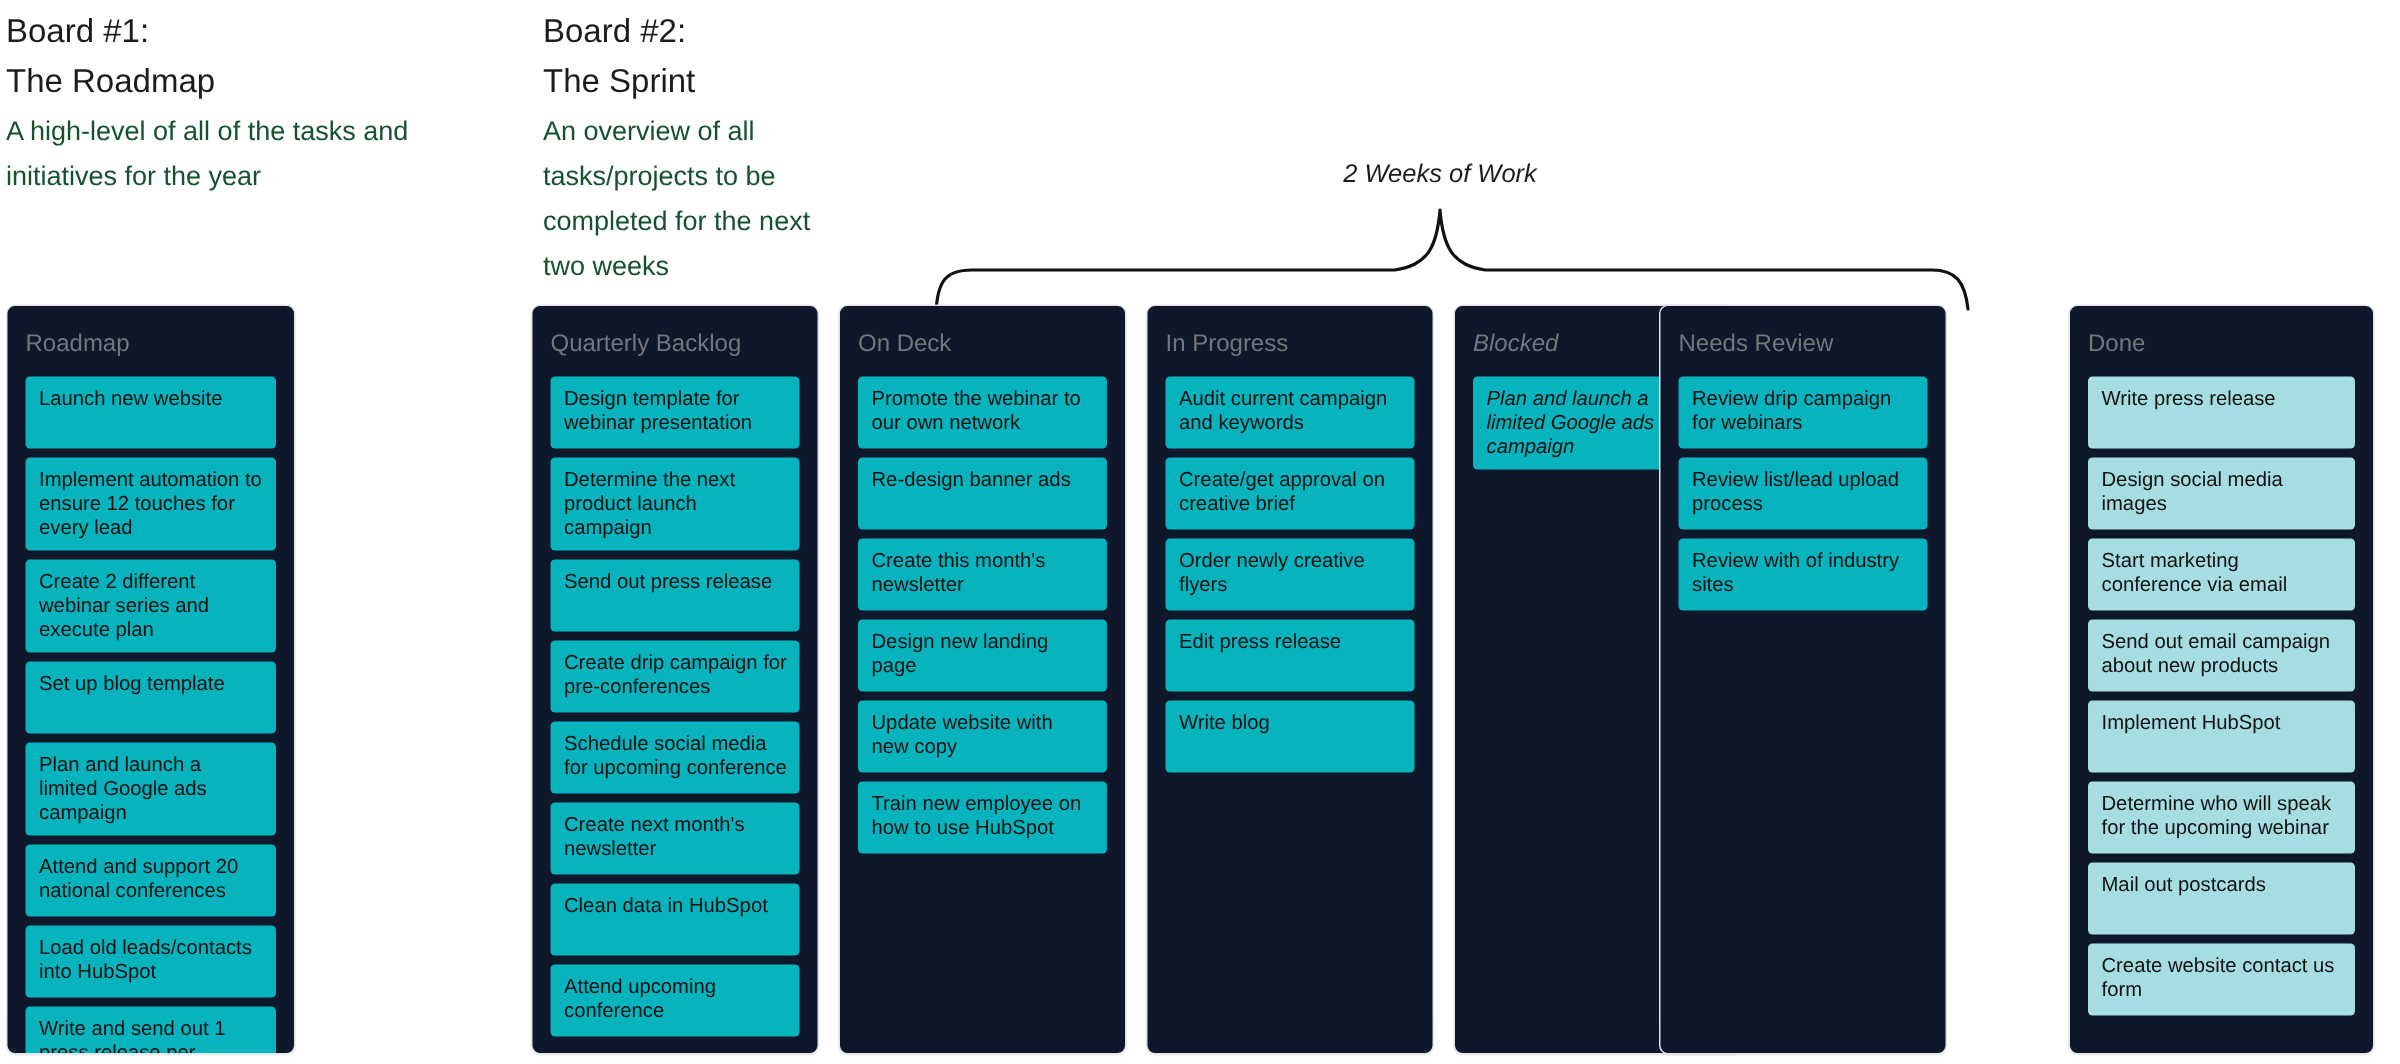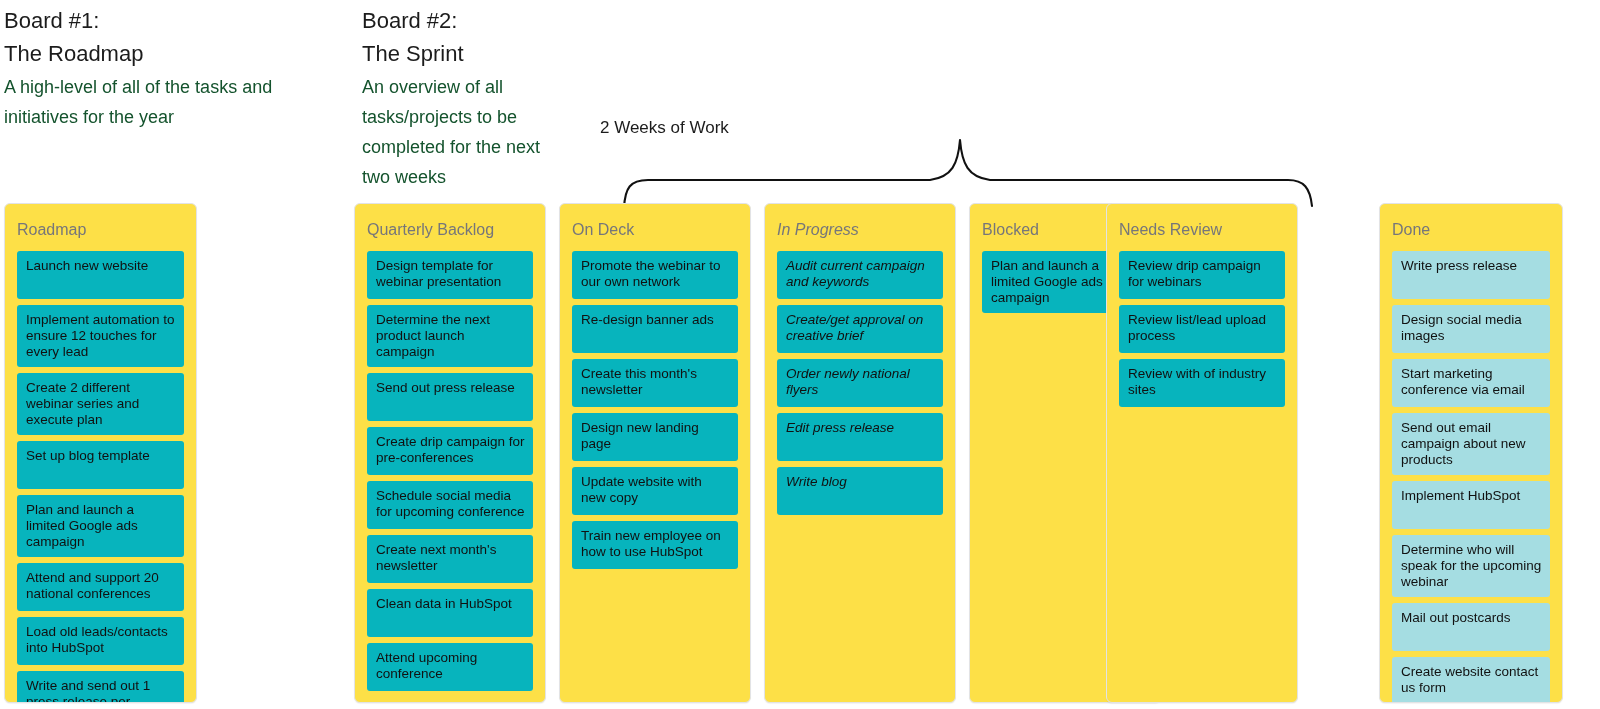--- a/index.html
+++ b/index.html
@@ -45,39 +45,41 @@
     position: absolute;
     left: 600px;
     top: 105px;
     width: 720px;
     height: 105px;
     pointer-events: none;
   }
   #brace-label {
     position: absolute;
     left: 0;
-    top: 12px;
+    top: 0;
     width: 720px;
+    text-align: center;
     font-size: 17px;
     line-height: 22px;
     color: #1c1c1c;
+    font-style: italic;
   }
   #brace-svg {
     position: absolute;
     left: 0;
     top: 25px;
   }
 
   
   .column {
     position: absolute;
     top: 203px;
     width: 192px;
     height: 500px;
-    background: #fde047;
+    background: #0f172a;
     border: 1px solid #e2e3e5;
     border-radius: 6px;
     box-sizing: border-box;
     padding: 0 12px;
     overflow: hidden;
     box-shadow: 0 1px 1px rgba(0,0,0,0.05);
   }
   .column-header {
     font-size: 16px;
     line-height: 20px;
@@ -101,24 +103,24 @@
     line-height: 16px;
     padding: 7px 8px 7px 9px;
     margin-bottom: 6px;
   }
   .card.done-card { background: #a5dde2; }
 
   
   #column-roadmap    { left: 4px;    width: 193px; }
   #column-backlog    { left: 354px;  }
   #column-on-deck    { left: 559px;  }
-  #column-in-progress{ left: 764px; font-style: italic;  }
-  #column-blocked    { left: 969px;  }
+  #column-in-progress{ left: 764px;  }
+  #column-blocked    { left: 969px; font-style: italic;  }
   #column-needs-review{ left: 1106px; }
-  #column-done       { left: 1379px; width: 184px; }
+  #column-done       { left: 1379px; width: 204px; }
 </style>
 </head>
 <body>
 
 <div class="board-intro" id="board-intro-1">
   <div class="board-title">Board #1:
 The Roadmap</div>
   <div class="board-desc">A high-level of all of the tasks and initiatives for the year</div>
 </div>
 
@@ -180,21 +182,21 @@
       <div class="card">Update website with new copy</div>
       <div class="card">Train new employee on how to use HubSpot</div>
     </div>
 </div>
 
 <div class="column" id="column-in-progress">
   <div class="column-header">In Progress</div>
   <div class="card-list">
       <div class="card">Audit current campaign and keywords</div>
       <div class="card">Create/get approval on creative brief</div>
-      <div class="card">Order newly national flyers</div>
+      <div class="card">Order newly creative flyers</div>
       <div class="card">Edit press release</div>
       <div class="card">Write blog</div>
     </div>
 </div>
 
 <div class="column" id="column-blocked">
   <div class="column-header">Blocked</div>
   <div class="card-list">
       <div class="card">Plan and launch a limited Google ads campaign</div>
     </div>

